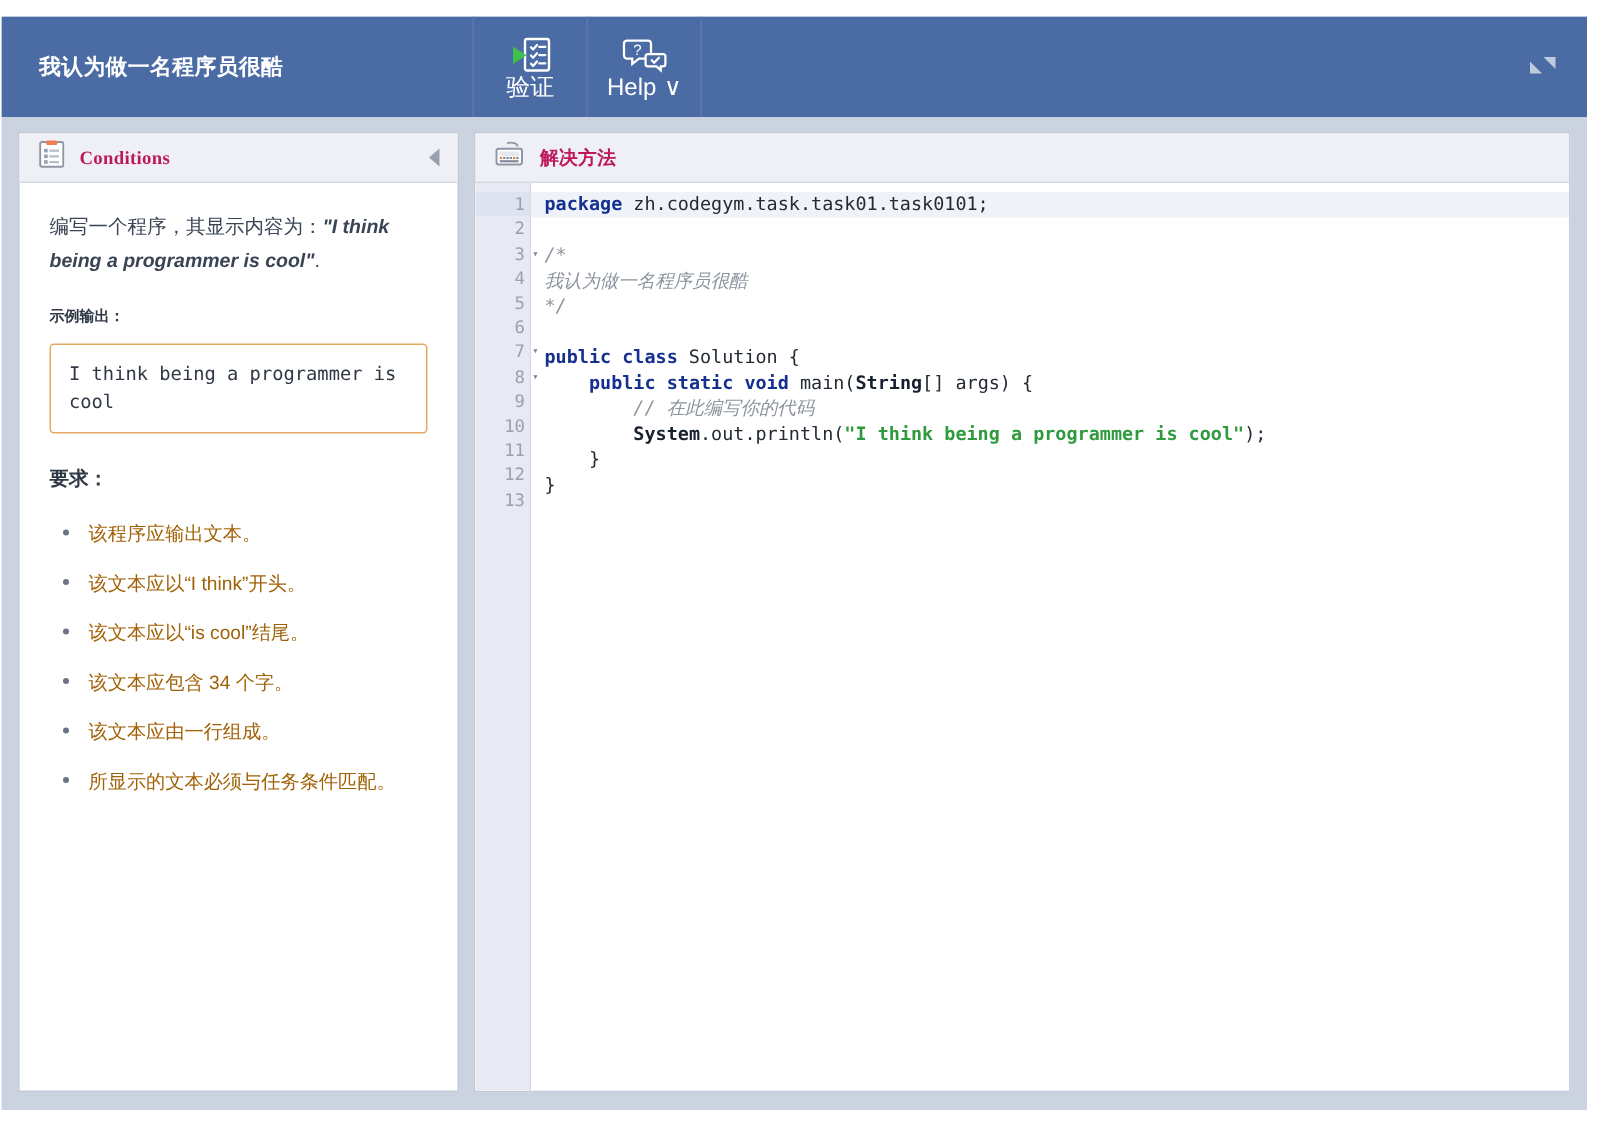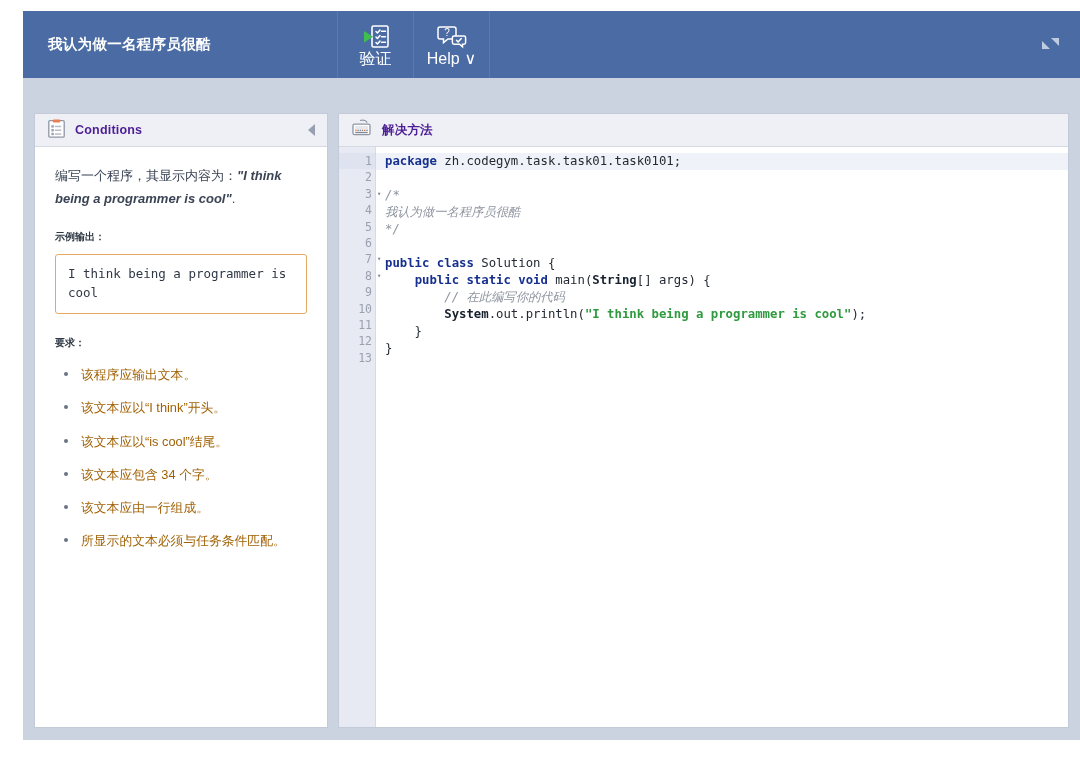--- a/index.html
+++ b/index.html
@@ -7,29 +7,28 @@
     padding: 0;
     background: #ffffff;
     width: 1080px;
     height: 761px;
     overflow: hidden;
     font-family: "Liberation Sans", sans-serif;
   }
 
   #app {
     position: absolute;
-    left: 23px;
+    left: 1px;
     top: 11px;
     width: 1057px;
     height: 729px;
     background: #ccd3e0;
     display: flex;
     flex-direction: column;
     overflow: hidden;
-    gap: 25px;
   }
 
   
   .toolbar {
     height: 67px;
     background: #4a6ba3;
     display: flex;
     align-items: stretch;
     flex: 0 0 auto;
   }
@@ -93,22 +92,23 @@
     border-bottom: 1px solid #d4d9e3;
     display: flex;
     align-items: center;
     padding: 0 12px 0 13px;
     gap: 10px;
     box-sizing: border-box;
   }
   .panel-head .ph-title {
     font-size: 12.5px;
     font-weight: bold;
-    color: #4c1d95;
+    color: #be185d;
     letter-spacing: .2px;
+    font-family: Liberation Serif, serif;
   }
   .panel-head .ph-spacer { flex: 1 1 auto; }
 
   
   #conditions-panel { width: 294px; flex: 0 0 294px; }
   .cond-body {
     flex: 1 1 auto;
     overflow: hidden;
     padding: 18px 20px 10px 20px;
     box-sizing: border-box;
@@ -127,21 +127,21 @@
   .sample-box {
     border: 1px solid #e3a960;
     border-radius: 3px;
     padding: 9px 11px 10px 12px;
     font-family: "DejaVu Sans Mono", monospace;
     font-size: 12.5px;
     line-height: 1.55;
     color: #2f3845;
     margin-bottom: 20px;
   }
-  .req-title { font-weight: bold; font-size: 10px; color: #2f3845; margin: 0 0 6px 0; }
+  .req-title { font-weight: bold; font-size: 13px; color: #2f3845; margin: 0 0 6px 0; font-family: Liberation Mono, monospace; }
   ul.req-list {
     list-style: none;
     margin: 0;
     padding: 0 0 0 4px;
   }
   ul.req-list li {
     position: relative;
     padding-left: 22px;
     margin: 14px 0 14px 0;
     font-size: 12.8px;

